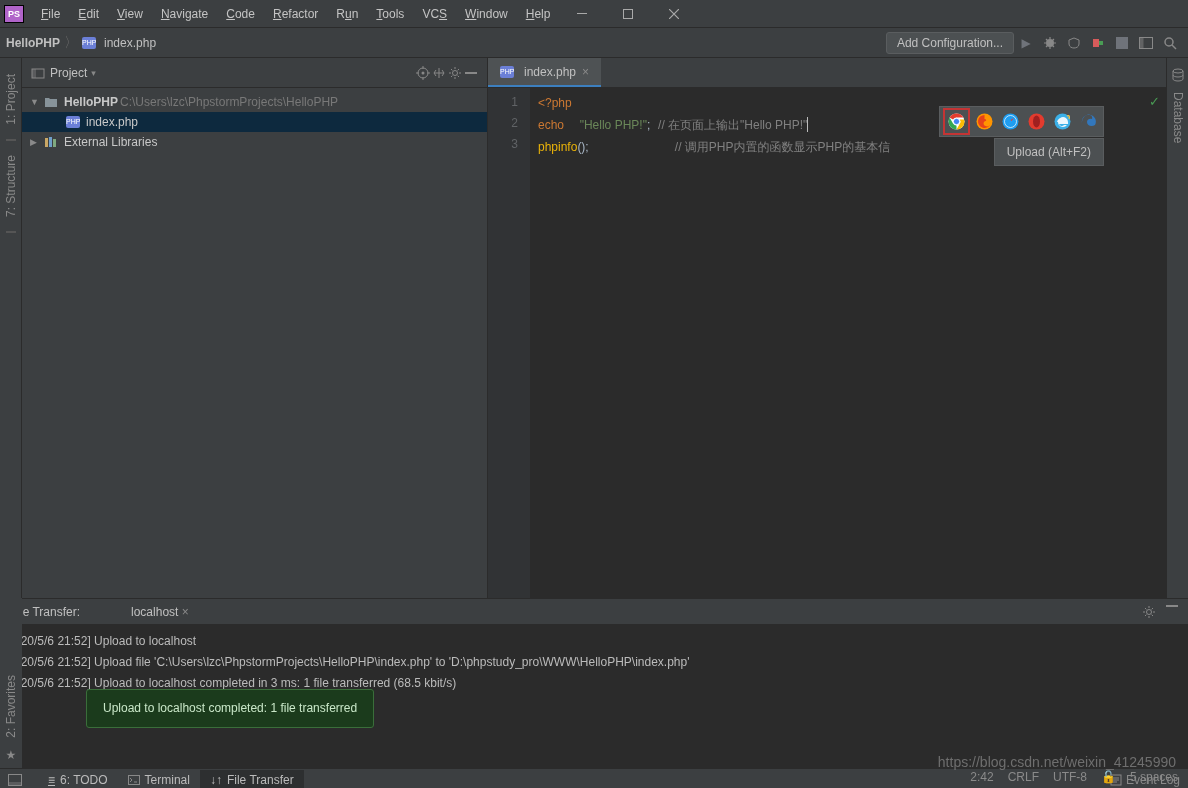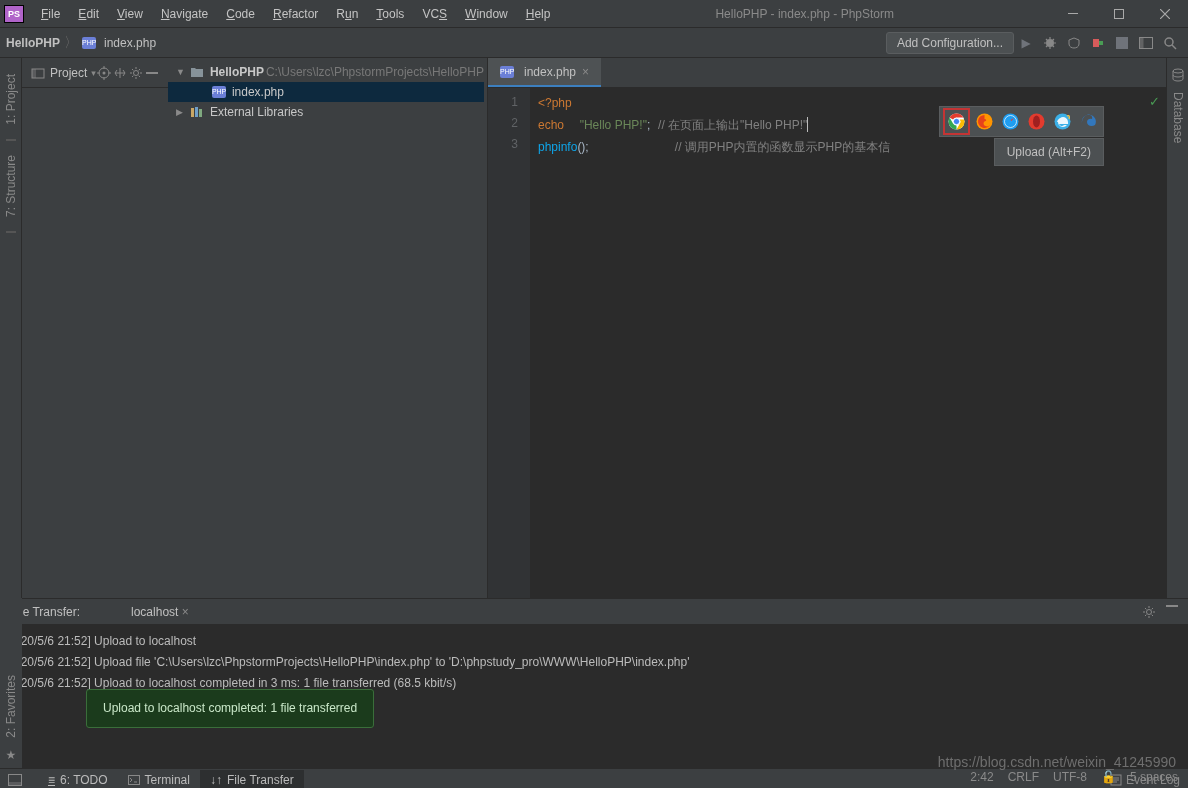--- a/index.html
+++ b/index.html
@@ -16,21 +16,21 @@
 .bc-sep { color: #6a6a6a; font-size: 14px; }
 .php-icon { display: inline-block; width: 14px; height: 12px; background: #6b7fd7; border-radius: 2px; font-size: 7px; color: #fff; line-height: 12px; text-align: center; margin-right: 4px; }
 .spacer { flex: 1; }
 .config-btn { background: #4c5052; border: 1px solid #5a5d5f; padding: 3px 10px; color: #c0c0c0; border-radius: 3px; }
 .tool-icon { width: 22px; height: 22px; display: flex; align-items: center; justify-content: center; color: #6f737a; margin: 0 1px; }
 .main { display: flex; height: 540px; }
 .left-rail { width: 22px; background: #3c3f41; border-right: 1px solid #2b2b2b; display: flex; flex-direction: column; align-items: center; padding-top: 10px; color: #8a8a8a; font-size: 11px; gap: 8px; }
 .rail-label { writing-mode: vertical-rl; transform: rotate(180deg); padding: 6px 0; cursor: default; }
 .right-rail { width: 22px; background: #3c3f41; border-left: 1px solid #2b2b2b; display: flex; flex-direction: column; align-items: center; padding-top: 10px; color: #8a8a8a; }
 .rail-label-r { writing-mode: vertical-rl; padding: 6px 0; }
-.project-panel { width: 466px; background: #3c3f41; border-right: 1px solid #2b2b2b; display: flex; flex-direction: row; }
+.project-panel { width: 466px; background: #3c3f41; border-right: 1px solid #2b2b2b; display: flex; flex-direction: column; }
 .panel-header { height: 30px; display: flex; align-items: center; padding: 0 8px; border-bottom: 1px solid #2b2b2b; background: #3c3f41; }
 .panel-title { flex: 1; display: flex; align-items: center; gap: 4px; color: #c0c0c0; }
 .panel-icn { width: 16px; height: 16px; display: flex; align-items: center; justify-content: center; color: #888; }
 .tree { padding: 4px 0; }
 .tree-row { display: flex; align-items: center; height: 20px; padding-left: 8px; gap: 2px; color: #c0c0c0; }
 .tree-row.selected { background: #0d293e; }
 .tree-arrow { width: 12px; color: #8a8a8a; font-size: 9px; }
 .folder-icon { color: #87939a; margin-right: 4px; }
 .lib-icon { color: #87939a; margin-right: 4px; }
 .scratch-icon { color: #87939a; margin-right: 4px; position: relative; }
@@ -39,21 +39,21 @@
 .editor { flex: 1; display: flex; flex-direction: column; background: #2b2b2b; position: relative; }
 .tab-bar { height: 30px; display: flex; background: #3c3f41; border-bottom: 1px solid #2b2b2b; }
 .tab { display: flex; align-items: center; padding: 0 12px; background: #4e5254; border-bottom: 2px solid #3c7fbf; color: #c0c0c0; gap: 6px; }
 .tab-close { color: #8a8a8a; }
 .editor-body { flex: 1; display: flex; position: relative; }
 .gutter { width: 42px; background: #313335; color: #606366; text-align: right; padding: 4px 12px 0 0; font-family: "Consolas", monospace; font-size: 13px; line-height: 21px; }
 .code { flex: 1; padding: 4px 8px 0 8px; font-family: "Consolas", monospace; font-size: 13px; line-height: 21px; color: #a9b7c6; white-space: pre; position: relative; }
 .kw { color: #cc7832; }
 .str { color: #6a8759; }
 .cmt { color: #808080; }
-.fn { color: #0ea5e9; }
+.fn { color: #eab308; }
 .check { position: absolute; top: 6px; right: 6px; color: #499c54; font-size: 13px; }
 .browser-popup { position: absolute; top: 48px; right: 62px; background: #4c5052; border: 1px solid #5a5d5f; padding: 4px 6px; display: flex; gap: 9px; align-items: center; }
 .browser-popup .b-icon { width: 17px; height: 17px; border-radius: 50%; }
 .b-chrome-wrap { border: 2px solid #c43434; padding: 3px; margin: -3px; }
 .tooltip { position: absolute; top: 80px; right: 62px; background: #4c5052; border: 1px solid #5a5d5f; padding: 6px 12px; color: #c0c0c0; }
 .caret { display: inline-block; width: 1px; height: 15px; background: #bbbbbb; vertical-align: text-bottom; }
 .bottom-panel { height: 170px; background: #2b2b2b; border-top: 1px solid #2b2b2b; display: flex; flex-direction: column; }
 .bp-header { height: 26px; background: #3c3f41; display: flex; align-items: center; padding: 0 10px; border-bottom: 1px solid #2b2b2b; color: #c0c0c0; gap: 12px; }
 .bp-tab { color: #c0c0c0; padding-left: 39px; }
 .bp-tab-close { color: #8a8a8a; }
@@ -78,21 +78,20 @@
   <div class="menu-item"><u>E</u>dit</div>
   <div class="menu-item"><u>V</u>iew</div>
   <div class="menu-item"><u>N</u>avigate</div>
   <div class="menu-item"><u>C</u>ode</div>
   <div class="menu-item"><u>R</u>efactor</div>
   <div class="menu-item">R<u>u</u>n</div>
   <div class="menu-item"><u>T</u>ools</div>
   <div class="menu-item">VC<u>S</u></div>
   <div class="menu-item"><u>W</u>indow</div>
   <div class="menu-item"><u>H</u>elp</div>
-  <div class="title-text">HelloPHP - index.php - PhpStorm</div>
   <div class="win-controls">
     <div class="win-btn">
       <svg width="10" height="1" viewBox="0 0 10 1">
           <rect width="10" height="1" fill="currentColor"></rect>
         </svg>
     </div>
     <div class="win-btn">
       <svg width="10" height="10" viewBox="0 0 10 10">
           <rect x="0.5" y="0.5" width="9" height="9" fill="none" stroke="currentColor"></rect>
         </svg>

